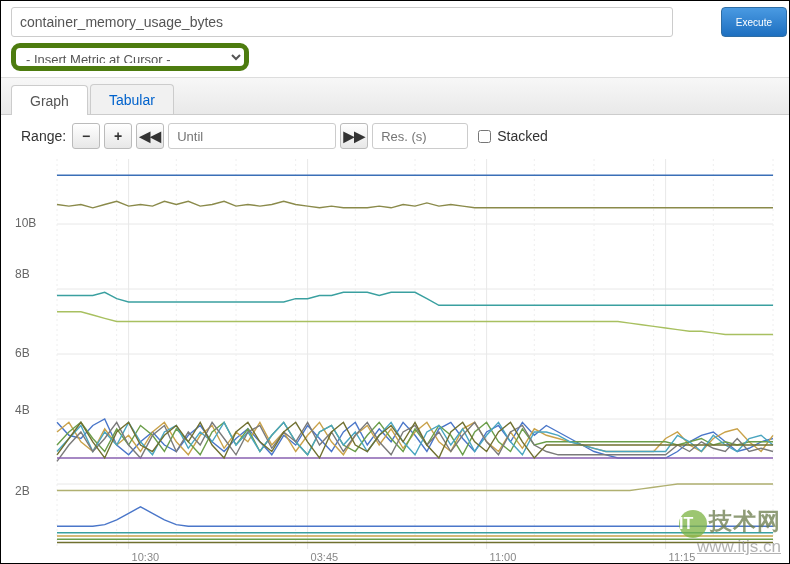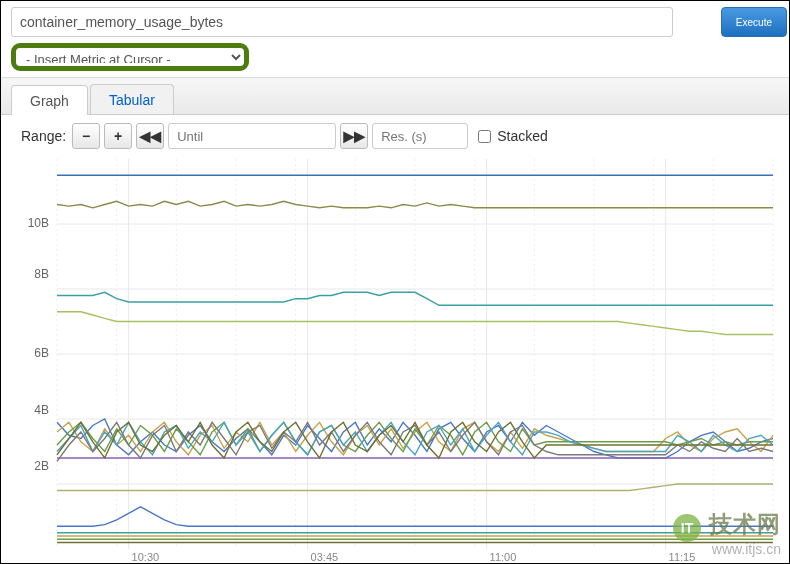--- a/index.html
+++ b/index.html
@@ -123,21 +123,21 @@
     width: 770px;
     height: 408px;
     margin: 0 8px;
   }
   .chart-area svg { position: absolute; left: 0; top: 0; }
   .y-axis-label {
     position: absolute;
     right: 730px;
     font-size: 12px;
     color: #666;
-    text-align: right;
+    text-align: left;
     width: 34px;
   }
   .x-axis-label {
     position: absolute;
     bottom: 0px;
     font-size: 11px;
     color: #888;
   }
   .watermark {
     position: absolute;
@@ -151,24 +151,24 @@
     pointer-events: none;
   }
   .watermark .cn { font-size: 23px; letter-spacing: 1px; color: #6a7b4a; font-weight: bold; }
   .watermark .badge {
     display: inline-block;
     width: 28px; height: 28px;
     border-radius: 50%;
     background: #7cb342;
     color: #fff;
     font-weight: bold;
-    text-align: center;
+    text-align: left;
     line-height: 28px;
-    font-size: 14px;
-    margin-right: 8px;
+    font-size: 16px;
+    margin-right: 2px;
     vertical-align: middle;
   }
   .grid-line { stroke: #e8e8e8; stroke-width: 1; }
   .grid-line-dash { stroke: #eee; stroke-width: 1; stroke-dasharray: 2 3; }
   .series { fill: none; stroke-width: 1.4; }
 </style>
 </head>
 <body>
 
 <div class="top-row">
@@ -236,29 +236,29 @@
       <path d="M48.0 306.3 L59.9 290.0 L71.9 277.0 L83.8 296.5 L95.7 283.5 L107.7 267.3 L119.6 290.0 L131.5 303.0 L143.5 280.3 L155.4 270.5 L167.3 296.5 L179.3 277.0 L191.2 290.0 L203.1 267.3 L215.1 283.5 L227.0 299.8 L238.9 277.0 L250.9 270.5 L262.8 293.3 L274.7 277.0 L286.7 286.8 L298.6 267.3 L310.5 290.0 L322.5 277.0 L334.4 296.5 L346.3 280.3 L358.3 267.3 L370.2 286.8 L382.1 299.8 L394.1 277.0 L406.0 270.5 L417.9 290.0 L429.9 277.0 L441.8 296.5 L453.7 280.3 L465.7 267.3 L477.6 286.8 L489.5 299.8 L501.5 277.0 L513.4 270.5 L525.3 290.0 L537.3 296.5 L549.2 299.8 L561.1 299.8 L573.1 299.8 L585.0 299.8 L596.9 299.8 L608.9 299.8 L620.8 299.8 L632.7 299.8 L644.7 299.8 L656.6 299.8 L668.5 290.0 L680.5 296.5 L692.4 286.8 L704.3 293.3 L716.3 296.5 L728.2 283.5 L740.1 296.5 L752.1 293.3 L764.0 296.5 " class="series" stroke="#7a7a7a"></path>
       <path d="M48.0 303.0 L59.9 303.0 L71.9 303.0 L83.8 303.0 L95.7 303.0 L107.7 303.0 L119.6 303.0 L131.5 303.0 L143.5 303.0 L155.4 303.0 L167.3 303.0 L179.3 303.0 L191.2 303.0 L203.1 303.0 L215.1 303.0 L227.0 303.0 L238.9 303.0 L250.9 303.0 L262.8 303.0 L274.7 303.0 L286.7 303.0 L298.6 303.0 L310.5 303.0 L322.5 303.0 L334.4 303.0 L346.3 303.0 L358.3 303.0 L370.2 303.0 L382.1 303.0 L394.1 303.0 L406.0 303.0 L417.9 303.0 L429.9 303.0 L441.8 303.0 L453.7 303.0 L465.7 303.0 L477.6 303.0 L489.5 303.0 L501.5 303.0 L513.4 303.0 L525.3 303.0 L537.3 303.0 L549.2 303.0 L561.1 303.0 L573.1 303.0 L585.0 303.0 L596.9 303.0 L608.9 303.0 L620.8 303.0 L632.7 303.0 L644.7 303.0 L656.6 303.0 L668.5 303.0 L680.5 303.0 L692.4 303.0 L704.3 303.0 L716.3 303.0 L728.2 303.0 L740.1 303.0 L752.1 303.0 L764.0 303.0 " class="series" stroke="#8860b0"></path>
       <path d="M48.0 299.8 L59.9 283.5 L71.9 267.3 L83.8 286.8 L95.7 303.0 L107.7 277.0 L119.6 267.3 L131.5 290.0 L143.5 296.5 L155.4 280.3 L167.3 270.5 L179.3 286.8 L191.2 267.3 L203.1 290.0 L215.1 303.0 L227.0 277.0 L238.9 267.3 L250.9 286.8 L262.8 296.5 L274.7 277.0 L286.7 267.3 L298.6 286.8 L310.5 303.0 L322.5 277.0 L334.4 267.3 L346.3 290.0 L358.3 296.5 L370.2 280.3 L382.1 270.5 L394.1 286.8 L406.0 267.3 L417.9 290.0 L429.9 303.0 L441.8 277.0 L453.7 267.3 L465.7 286.8 L477.6 296.5 L489.5 277.0 L501.5 267.3 L513.4 286.8 L525.3 303.0 L537.3 290.0 L549.2 290.0 L561.1 290.0 L573.1 290.0 L585.0 290.0 L596.9 290.0 L608.9 290.0 L620.8 290.0 L632.7 290.0 L644.7 290.0 L656.6 290.0 L668.5 290.0 L680.5 290.0 L692.4 290.0 L704.3 290.0 L716.3 290.0 L728.2 290.0 L740.1 290.0 L752.1 290.0 L764.0 290.0 " class="series" stroke="#707030"></path>
       <path d="M48.0 335.5 L59.9 335.5 L71.9 335.5 L83.8 335.5 L95.7 335.5 L107.7 335.5 L119.6 335.5 L131.5 335.5 L143.5 335.5 L155.4 335.5 L167.3 335.5 L179.3 335.5 L191.2 335.5 L203.1 335.5 L215.1 335.5 L227.0 335.5 L238.9 335.5 L250.9 335.5 L262.8 335.5 L274.7 335.5 L286.7 335.5 L298.6 335.5 L310.5 335.5 L322.5 335.5 L334.4 335.5 L346.3 335.5 L358.3 335.5 L370.2 335.5 L382.1 335.5 L394.1 335.5 L406.0 335.5 L417.9 335.5 L429.9 335.5 L441.8 335.5 L453.7 335.5 L465.7 335.5 L477.6 335.5 L489.5 335.5 L501.5 335.5 L513.4 335.5 L525.3 335.5 L537.3 335.5 L549.2 335.5 L561.1 335.5 L573.1 335.5 L585.0 335.5 L596.9 335.5 L608.9 335.5 L620.8 335.5 L632.7 333.9 L644.7 332.3 L656.6 330.6 L668.5 329.0 L680.5 329.0 L692.4 329.0 L704.3 329.0 L716.3 329.0 L728.2 329.0 L740.1 329.0 L752.1 329.0 L764.0 329.0 " class="series" stroke="#b0b070"></path>
       <path d="M48.0 371.3 L59.9 371.3 L71.9 371.3 L83.8 371.3 L95.7 369.6 L107.7 364.8 L119.6 358.3 L131.5 351.8 L143.5 358.3 L155.4 364.8 L167.3 369.6 L179.3 371.3 L191.2 371.3 L203.1 371.3 L215.1 371.3 L227.0 371.3 L238.9 371.3 L250.9 371.3 L262.8 371.3 L274.7 371.3 L286.7 371.3 L298.6 371.3 L310.5 371.3 L322.5 371.3 L334.4 371.3 L346.3 371.3 L358.3 371.3 L370.2 371.3 L382.1 371.3 L394.1 371.3 L406.0 371.3 L417.9 371.3 L429.9 371.3 L441.8 371.3 L453.7 371.3 L465.7 371.3 L477.6 371.3 L489.5 371.3 L501.5 371.3 L513.4 371.3 L525.3 371.3 L537.3 371.3 L549.2 371.3 L561.1 371.3 L573.1 371.3 L585.0 371.3 L596.9 371.3 L608.9 371.3 L620.8 371.3 L632.7 371.3 L644.7 371.3 L656.6 371.3 L668.5 371.3 L680.5 371.3 L692.4 371.3 L704.3 371.3 L716.3 371.3 L728.2 371.3 L740.1 371.3 L752.1 371.3 L764.0 371.3 " class="series" stroke="#4a76c9"></path>
       <path d="M48.0 377.8 L59.9 377.8 L71.9 377.8 L83.8 377.8 L95.7 377.8 L107.7 377.8 L119.6 377.8 L131.5 377.8 L143.5 377.8 L155.4 377.8 L167.3 377.8 L179.3 377.8 L191.2 377.8 L203.1 377.8 L215.1 377.8 L227.0 377.8 L238.9 377.8 L250.9 377.8 L262.8 377.8 L274.7 377.8 L286.7 377.8 L298.6 377.8 L310.5 377.8 L322.5 377.8 L334.4 377.8 L346.3 377.8 L358.3 377.8 L370.2 377.8 L382.1 377.8 L394.1 377.8 L406.0 377.8 L417.9 377.8 L429.9 377.8 L441.8 377.8 L453.7 377.8 L465.7 377.8 L477.6 377.8 L489.5 377.8 L501.5 377.8 L513.4 377.8 L525.3 377.8 L537.3 377.8 L549.2 377.8 L561.1 377.8 L573.1 377.8 L585.0 377.8 L596.9 377.8 L608.9 377.8 L620.8 377.8 L632.7 377.8 L644.7 377.8 L656.6 377.8 L668.5 377.8 L680.5 377.8 L692.4 377.8 L704.3 377.8 L716.3 377.8 L728.2 377.8 L740.1 377.8 L752.1 377.8 L764.0 377.8 " class="series" stroke="#3aa0a0"></path>
       <path d="M48.0 381.0 L59.9 381.0 L71.9 381.0 L83.8 381.0 L95.7 381.0 L107.7 381.0 L119.6 381.0 L131.5 381.0 L143.5 381.0 L155.4 381.0 L167.3 381.0 L179.3 381.0 L191.2 381.0 L203.1 381.0 L215.1 381.0 L227.0 381.0 L238.9 381.0 L250.9 381.0 L262.8 381.0 L274.7 381.0 L286.7 381.0 L298.6 381.0 L310.5 381.0 L322.5 381.0 L334.4 381.0 L346.3 381.0 L358.3 381.0 L370.2 381.0 L382.1 381.0 L394.1 381.0 L406.0 381.0 L417.9 381.0 L429.9 381.0 L441.8 381.0 L453.7 381.0 L465.7 381.0 L477.6 381.0 L489.5 381.0 L501.5 381.0 L513.4 381.0 L525.3 381.0 L537.3 381.0 L549.2 381.0 L561.1 381.0 L573.1 381.0 L585.0 381.0 L596.9 381.0 L608.9 381.0 L620.8 381.0 L632.7 381.0 L644.7 381.0 L656.6 381.0 L668.5 381.0 L680.5 381.0 L692.4 381.0 L704.3 381.0 L716.3 381.0 L728.2 381.0 L740.1 381.0 L752.1 381.0 L764.0 381.0 " class="series" stroke="#c9a24a"></path>
       <path d="M48.0 384.3 L59.9 384.3 L71.9 384.3 L83.8 384.3 L95.7 384.3 L107.7 384.3 L119.6 384.3 L131.5 384.3 L143.5 384.3 L155.4 384.3 L167.3 384.3 L179.3 384.3 L191.2 384.3 L203.1 384.3 L215.1 384.3 L227.0 384.3 L238.9 384.3 L250.9 384.3 L262.8 384.3 L274.7 384.3 L286.7 384.3 L298.6 384.3 L310.5 384.3 L322.5 384.3 L334.4 384.3 L346.3 384.3 L358.3 384.3 L370.2 384.3 L382.1 384.3 L394.1 384.3 L406.0 384.3 L417.9 384.3 L429.9 384.3 L441.8 384.3 L453.7 384.3 L465.7 384.3 L477.6 384.3 L489.5 384.3 L501.5 384.3 L513.4 384.3 L525.3 384.3 L537.3 384.3 L549.2 384.3 L561.1 384.3 L573.1 384.3 L585.0 384.3 L596.9 384.3 L608.9 384.3 L620.8 384.3 L632.7 384.3 L644.7 384.3 L656.6 384.3 L668.5 384.3 L680.5 384.3 L692.4 384.3 L704.3 384.3 L716.3 384.3 L728.2 384.3 L740.1 384.3 L752.1 384.3 L764.0 384.3 " class="series" stroke="#6b9e4a"></path>
       <path d="M48.0 387.5 L59.9 387.5 L71.9 387.5 L83.8 387.5 L95.7 387.5 L107.7 387.5 L119.6 387.5 L131.5 387.5 L143.5 387.5 L155.4 387.5 L167.3 387.5 L179.3 387.5 L191.2 387.5 L203.1 387.5 L215.1 387.5 L227.0 387.5 L238.9 387.5 L250.9 387.5 L262.8 387.5 L274.7 387.5 L286.7 387.5 L298.6 387.5 L310.5 387.5 L322.5 387.5 L334.4 387.5 L346.3 387.5 L358.3 387.5 L370.2 387.5 L382.1 387.5 L394.1 387.5 L406.0 387.5 L417.9 387.5 L429.9 387.5 L441.8 387.5 L453.7 387.5 L465.7 387.5 L477.6 387.5 L489.5 387.5 L501.5 387.5 L513.4 387.5 L525.3 387.5 L537.3 387.5 L549.2 387.5 L561.1 387.5 L573.1 387.5 L585.0 387.5 L596.9 387.5 L608.9 387.5 L620.8 387.5 L632.7 387.5 L644.7 387.5 L656.6 387.5 L668.5 387.5 L680.5 387.5 L692.4 387.5 L704.3 387.5 L716.3 387.5 L728.2 387.5 L740.1 387.5 L752.1 387.5 L764.0 387.5 " class="series" stroke="#707030"></path>
     </svg>
-<div class="y-axis-label" style="top: 304px;">2B</div>
+<div class="y-axis-label" style="top: 329px;">2B</div>
     <div class="y-axis-label" style="top: 248px;">4B</div>
     <div class="y-axis-label" style="top: 191px;">6B</div>
     <div class="y-axis-label" style="top: 112px;">8B</div>
     <div class="y-axis-label" style="top: 61px;">10B</div>
     <div class="x-axis-label" style="left: 122.6px;">10:30</div>
     <div class="x-axis-label" style="left: 301.6px;">03:45</div>
     <div class="x-axis-label" style="left: 480.6px;">11:00</div>
     <div class="x-axis-label" style="left: 659.6px;">11:15</div>
   </div>
 
 <div class="watermark">
   <div>
     <span class="badge">IT</span><span class="cn">技术网</span>
   </div>
-  <div style="color:#999;font-size:14px;">www.itjs.cn</div>
+  <div style="color:#999;font-size:17px;text-decoration:underline;">www.itjs.cn</div>
 </div>
 
 </body></html>

